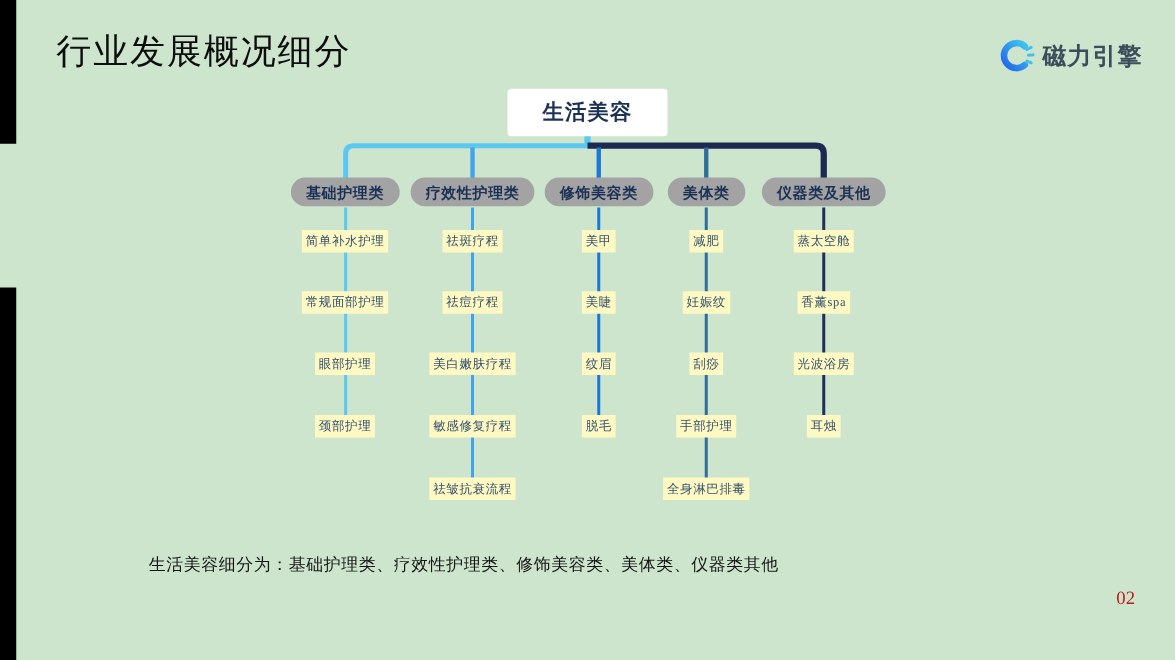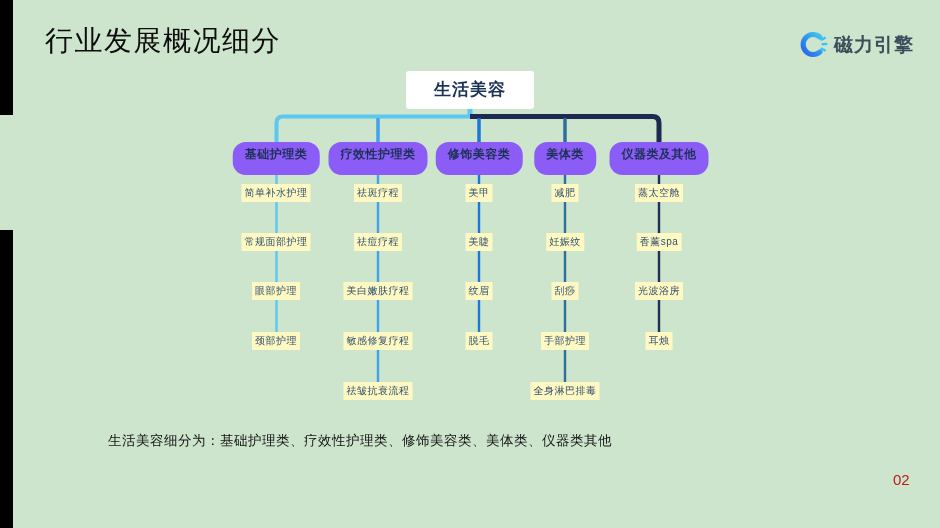--- a/index.html
+++ b/index.html
@@ -1,19 +1,19 @@
 <!DOCTYPE html>
 <html><head>
 <meta charset="utf-8">
 <style>
   html,body{margin:0;padding:0;background:#888;}
   .slide{
     position:relative;width:940px;height:528px;overflow:hidden;
     background:#cde4cd;
-    font-family:Liberation Sans, sans-serif;
+    font-family:Liberation Serif, serif;
   }
   .edge-bar{position:absolute;left:0;width:13px;background:#000;}
   .edge-bar.top{top:0;height:115px;}
   .edge-bar.bottom{top:230px;height:298px;}
 
   .title{
     position:absolute;left:45px;top:22px;margin:0;
     font-size:28px;font-weight:400;letter-spacing:1.5px;color:#0d0d0d;
   }
 
@@ -23,32 +23,32 @@
   .connectors{position:absolute;left:0;top:0;pointer-events:none;}
 
   .root-node{
     position:absolute;left:470px;top:71px;transform:translateX(-50%);
     background:#ffffff;height:38px;line-height:38px;padding:0 28px;
     font-size:17px;font-weight:700;color:#1c3156;letter-spacing:1px;
     border-radius:3px;white-space:nowrap;
   }
   .pill{
     position:absolute;top:142px;transform:translateX(-50%);
-    background:#8b5cf6;height:33px;line-height:25px;padding:0 12px;
+    background:#a3a3a3;height:23px;line-height:25px;padding:0 12px;
     border-radius:13px;font-size:12px;font-weight:700;color:#1c3156;
     letter-spacing:0.5px;white-space:nowrap;
   }
   .leaf{
     position:absolute;transform:translate(-50%,-50%);
     background:#fef9c3;padding:2px 3px;
     font-size:10px;color:#32506e;letter-spacing:0.5px;white-space:nowrap;
   }
 
   .caption{
-    position:absolute;left:103px;top:427px;margin:5px;
+    position:absolute;left:103px;top:427px;margin:16px;
     font-size:13.5px;color:#141414;letter-spacing:0.5px;
   }
   .page-number{
     position:absolute;left:893px;top:471px;
     font-size:15px;color:#b91c1c;
   }
 </style>
 </head>
 <body>
 

